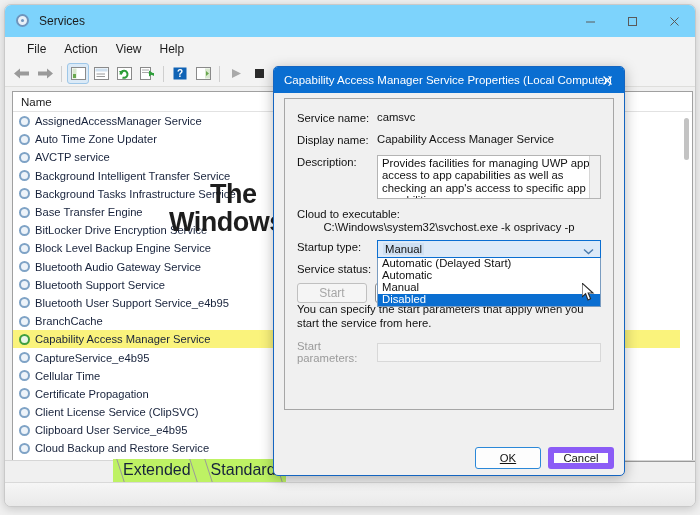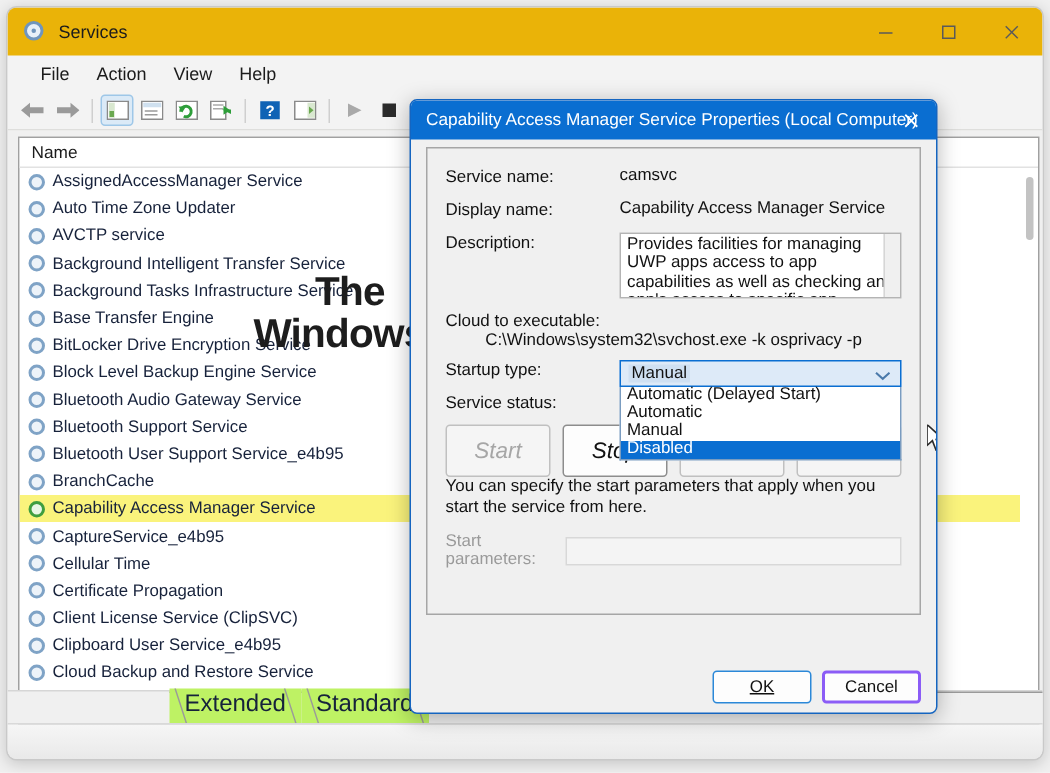--- a/index.html
+++ b/index.html
@@ -19,21 +19,21 @@
     background: #f3f3f3;
     border: 1px solid #c9c9c9;
     border-radius: 7px;
     box-shadow: 0 2px 10px rgba(0,0,0,.18);
     overflow: hidden;
   }
 
   
   #titlebar {
     height: 32px;
-    background: #eab308;
+    background: #7dd3fc;
     display: flex; align-items: center;
     position: relative;
   }
   #app-icon {
     width: 16px; height: 16px; margin-left: 10px; margin-right: 8px;
     position: relative; flex: none;
   }
   .gear {
     width: 13px; height: 13px; border-radius: 50%;
     border: 2.4px solid #6f95bd; background: #e8f0f8;
@@ -272,21 +272,21 @@
   }
   #tabpanel {
     border:1px solid #a6a6a6;
     background:#f0f0f0;
     margin-top:-1px;
     padding:12px 12px 10px 12px;
     height:312px;
     position:relative;
   }
 
-  .frow { display:flex; margin-bottom:9px;gap:36px; }
+  .frow { display:flex; margin-bottom:9px; }
   .flabel { width:80px; font-size:11.3px; color:#111; flex:none; padding-top:1px;}
   .fvalue { font-size:11.3px; color:#111; }
 
   #desc-box {
     flex:1; height:44px;
     border:1px solid #b4b4b4; background:#fff;
     font-size:11.3px; color:#111;
     padding:1px 4px; line-height:12.4px;
     position:relative; overflow:hidden;
   }
@@ -324,46 +324,46 @@
   }
   .dd-opt.sel { background:#0a6ed1; color:#fff; }
 
   #cursor {
     position:absolute; left:205px; top:43px;
     z-index:70;
   }
 
   .btnrow { display:flex; gap:8px; margin-top:8px; }
   .sbtn {
-    width:74px; height:35px;
+    width:74px; height:20px;
     border:1px solid #c0c0c0; border-radius:3px;
     background:#f5f5f5;
-    font-size:15px; color:#a6a6a6;
-    display:flex;align-items:center;justify-content:center;font-style:italic;
+    font-size:12px; color:#a6a6a6;
+    display:flex;align-items:center;justify-content:center;
   }
   .sbtn.enabled { color:#111; border:1px solid #8d8d8d; background:#fdfdfd; }
 
   #hint {
     font-size:11.3px; color:#111; line-height:13.5px;
   }
   #params-row { display:flex; margin-top:10px; align-items:center; }
   #params-label { width:80px; font-size:11.3px; color:#9a9a9a; }
   #params-input {
     flex:1; height:19px; border:1px solid #d8d8d8; background:#f4f4f4;
   }
 
   #dlg-footer {
     position:absolute; right:10px; bottom:8px;
     display:flex; gap:7px;
   }
   .fbtn {
     width:66px; height:22px; border-radius:3px;
     font-size:11.3px;
     display:flex;align-items:center;justify-content:center;
-    background:#fdfdfd; border:2px solid #8b5cf6; color:#111;
+    background:#fdfdfd; border:6px solid #8b5cf6; color:#111;
   }
   .fbtn.primary { border:1.5px solid #2b88d8;text-decoration:underline; }
   .fbtn.disabled { color:#a6a6a6; background:#f2f2f2; border:1px solid #dcdcdc; }
 </style>
 </head>
 <body>
 
 <div id="app-window">
 
   <div id="titlebar">

